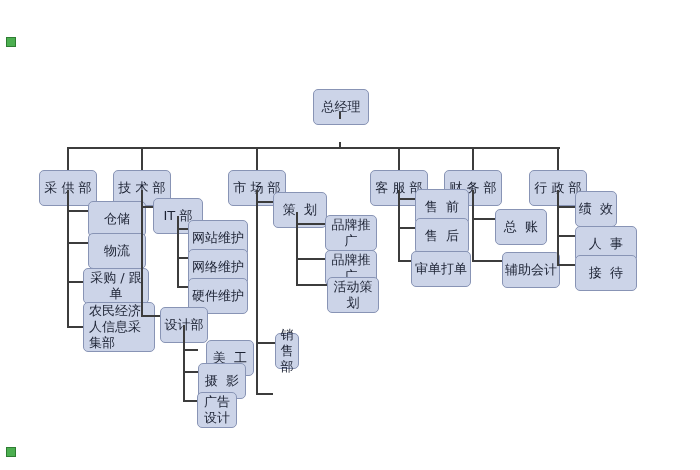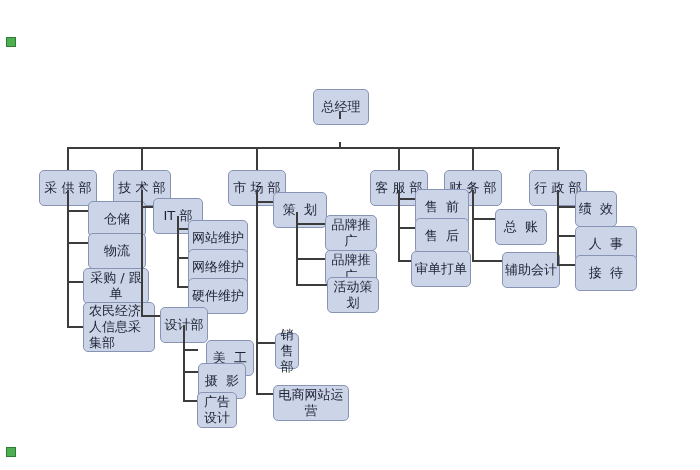--- a/index.html
+++ b/index.html
@@ -46,21 +46,20 @@
   <div class="node" style="left:160px;top:307px;width:48px;height:18px">设计部</div>
   <div class="node" style="left:206px;top:340px;width:48px;height:20px">美  工</div>
   <div class="node" style="left:198px;top:363px;width:48px;height:19px">摄  影</div>
   <div class="node" style="left:197px;top:392px;width:40px;height:18px">广告设计</div>
 
   <div class="node" style="left:273px;top:192px;width:54px;height:20px">策  划</div>
   <div class="node" style="left:325px;top:215px;width:52px;height:18px">品牌推广</div>
   <div class="node" style="left:325px;top:250px;width:52px;height:18px">品牌推广</div>
   <div class="node" style="left:327px;top:277px;width:52px;height:17px">活动策划</div>
   <div class="node" style="left:275px;top:333px;width:24px;height:20px">销售部</div>
-  <div class="node" style="left:273px;top:385px;width:76px;height:19px">电商网站运营</div>
 
   <div class="node" style="left:415px;top:189px;width:54px;height:20px">售  前</div>
   <div class="node" style="left:415px;top:218px;width:54px;height:20px">售  后</div>
   <div class="node" style="left:411px;top:251px;width:60px;height:20px">审单打单</div>
 
   <div class="node" style="left:495px;top:209px;width:52px;height:21px">总  账</div>
   <div class="node" style="left:502px;top:252px;width:58px;height:19px">辅助会计</div>
 
   <div class="node" style="left:575px;top:191px;width:42px;height:21px">绩  效</div>
   <div class="node" style="left:575px;top:226px;width:62px;height:21px">人  事</div>

